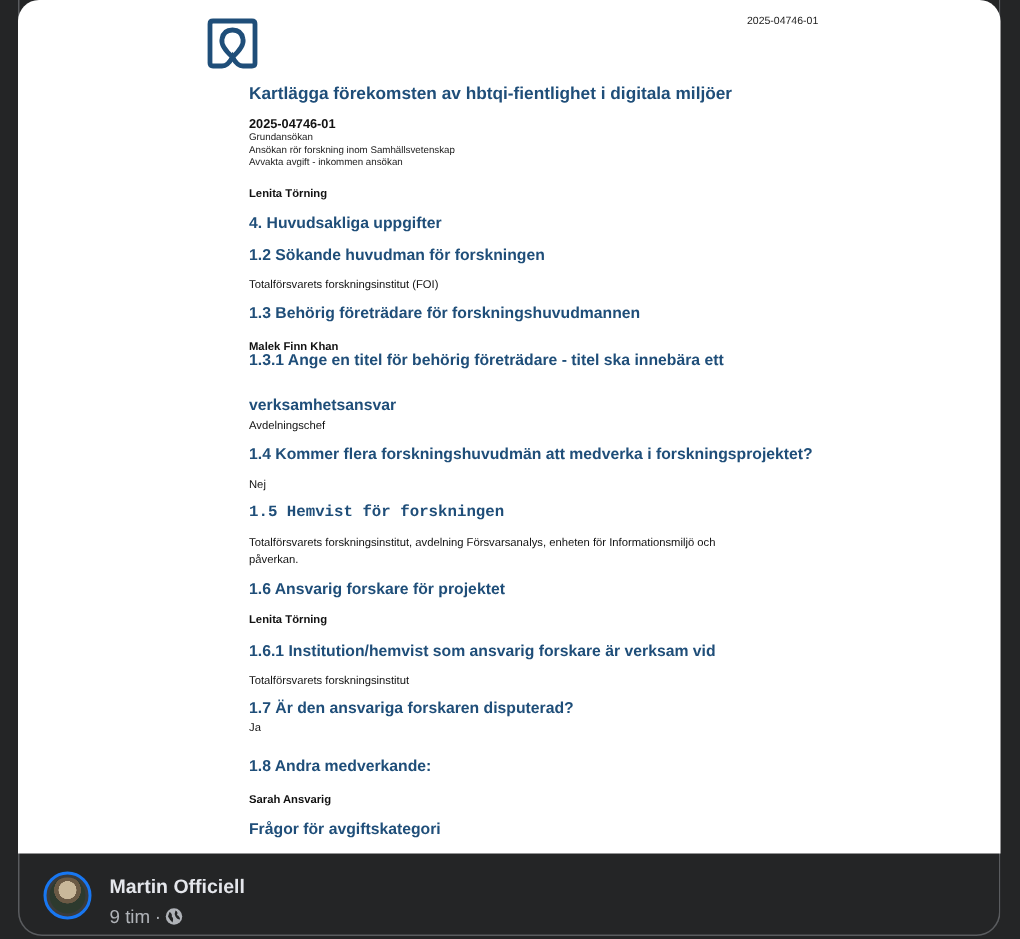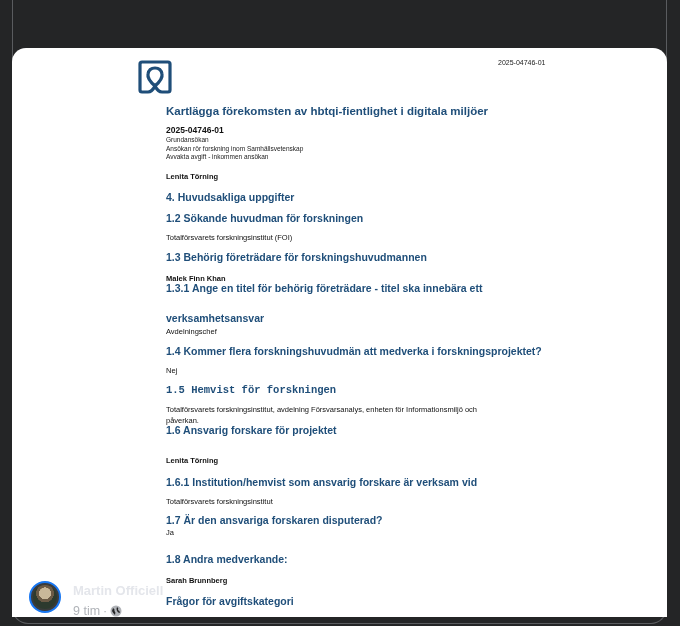--- a/index.html
+++ b/index.html
@@ -1,18 +1,18 @@
 <!DOCTYPE html>
 <html><head>
 <meta charset="utf-8">
 <style>
   html, body { margin:0; padding:0; }
   body { width:680px; height:626px; background:#242526; position:relative; overflow:hidden; font-family:"Liberation Sans", sans-serif; }
   .post { position:absolute; left:12px; top:0; width:655px; height:624px; border:1px solid #5a5c5f; border-top:none; border-radius:0 0 16px 16px; box-sizing:border-box; }
-  .card { position:absolute; left:12px; top:0; width:655px; height:569px; background:#fff; border-radius:14px 14px 0 0; overflow:hidden;margin-top:48px; }
+  .card { position:absolute; left:12px; top:0; width:655px; height:569px; background:#fff; border-radius:14px 14px 0 0; overflow:hidden; }
   .doc { position:absolute; left:154px; top:0; width:400px; font-family:"Liberation Sans", sans-serif; color:#1a1a1a; }
   .logo { position:absolute; left:-29px; top:11px; width:36px; height:36px; }
   .docid-top { position:absolute; left:332px; top:11px; font-size:7px; color:#222; white-space:nowrap; }
   .title { position:absolute; top:57px; left:0; font-size:11.5px; font-weight:bold; color:#1f4e79; white-space:nowrap; }
   .meta { position:absolute; top:77px; left:0; }
   .meta .id { font-size:8.5px; font-weight:bold; color:#111; line-height:11px; }
   .meta .line { font-size:6.5px; color:#222; line-height:8.6px; }
   .h { position:absolute; left:0; font-size:10.5px; font-weight:bold; color:#1f4e79; line-height:13px; }
   .v { position:absolute; left:0; font-size:7.5px; color:#111; line-height:10px; }
   .v.b { font-weight:bold; }
@@ -59,31 +59,31 @@
     <div class="h" style="top:264px;">verksamhetsansvar</div>
     <div class="v" style="top:279px;">Avdelningschef</div>
 
     <div class="h" style="top:297px;">1.4 Kommer flera forskningshuvudmän att medverka i forskningsprojektet?</div>
     <div class="v" style="top:318px;">Nej</div>
 
     <div class="h" style="top:336px;font-family:Liberation Mono, monospace;">1.5 Hemvist för forskningen</div>
     <div class="v" style="top:357px;">Totalförsvarets forskningsinstitut, avdelning Försvarsanalys, enheten för Informationsmiljö och</div>
     <div class="v" style="top:368px;">påverkan.</div>
 
-    <div class="h" style="top:376px;">1.6 Ansvarig forskare för projektet</div>
+    <div class="h" style="top:387px;">1.6 Ansvarig forskare för projektet</div>
     <div class="v b" style="top:408px;">Lenita Törning</div>
 
     <div class="h" style="top:428px;">1.6.1 Institution/hemvist som ansvarig forskare är verksam vid</div>
     <div class="v" style="top:449px;">Totalförsvarets forskningsinstitut</div>
 
     <div class="h" style="top:466px;">1.7 Är den ansvariga forskaren disputerad?</div>
     <div class="v" style="top:480px;">Ja</div>
 
     <div class="h" style="top:505px;">1.8 Andra medverkande:</div>
-    <div class="v b" style="top:528px;">Sarah Brunnberg</div>
+    <div class="v b" style="top:528px;">Sarah Ansvarig</div>
 
     <div class="h" style="top:547px;">Frågor för avgiftskategori</div>
   </div>
 </div>
 
 <div class="footer">
   <div class="avatar">
       <div class="inner"></div>
     </div>
   <div class="name">Martin Officiell</div>

